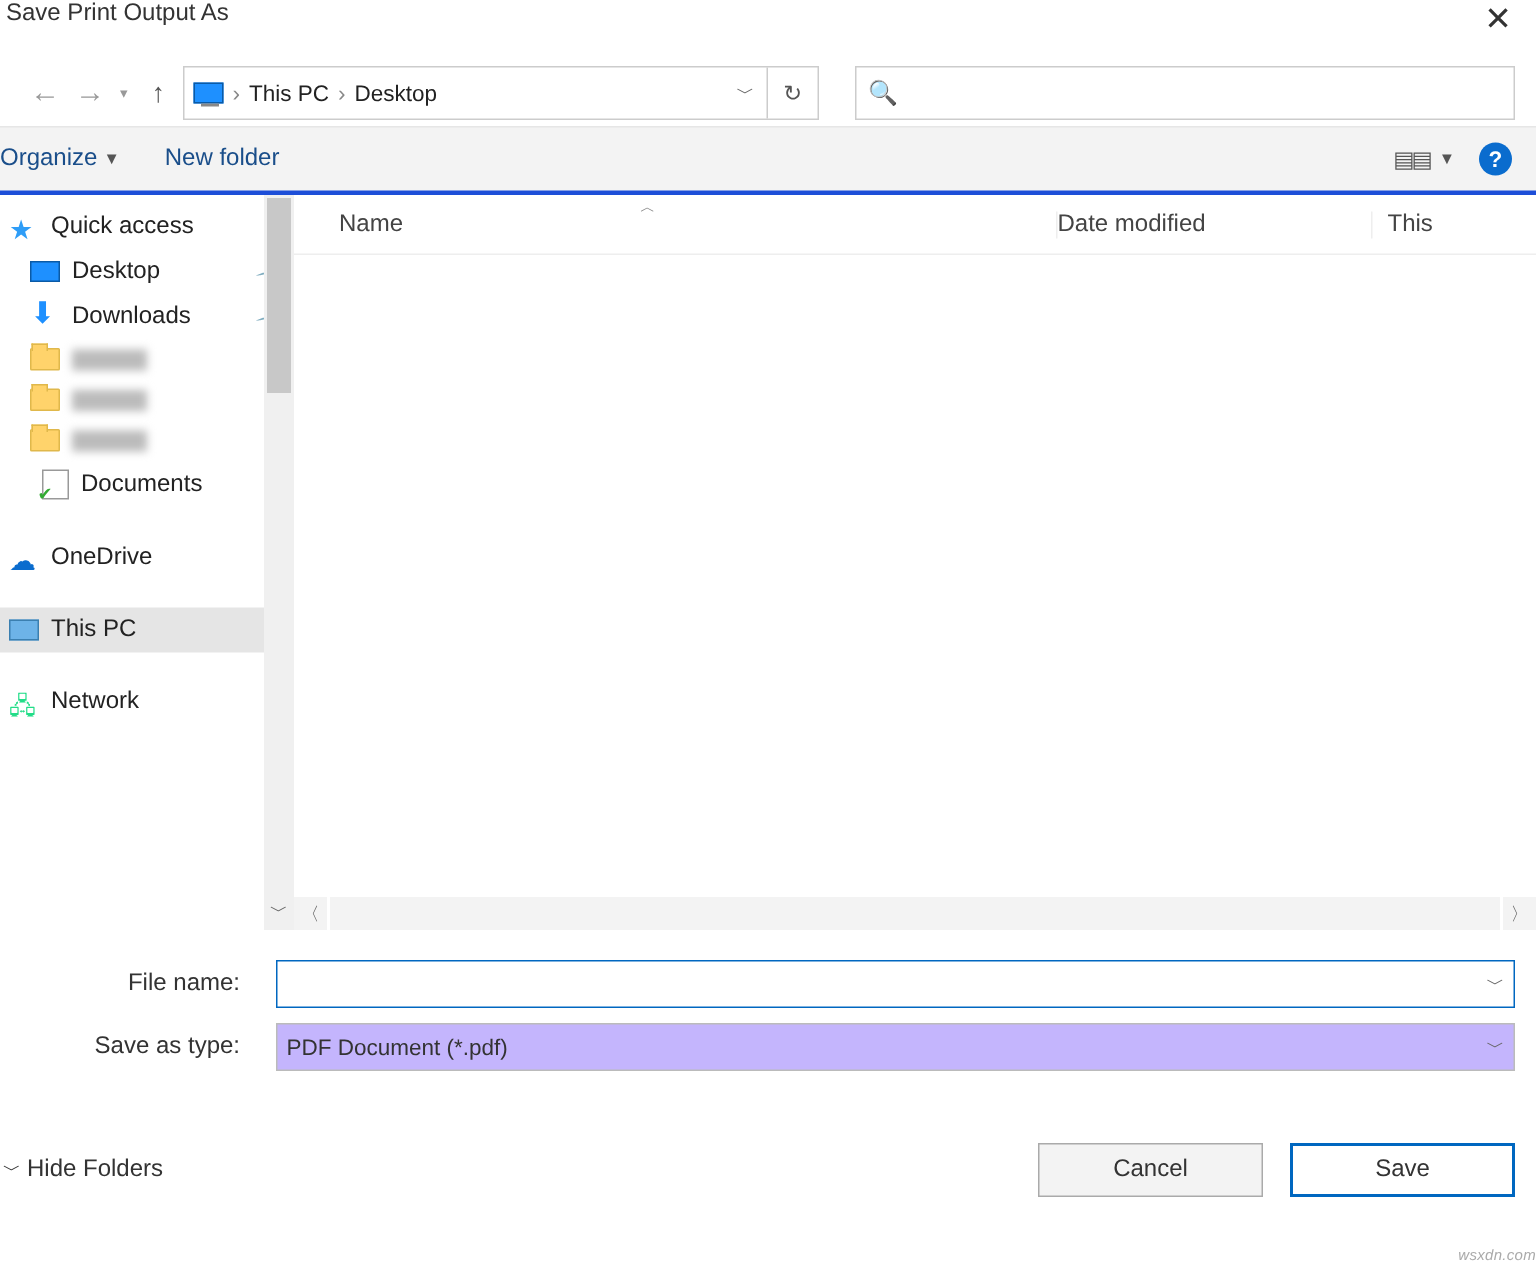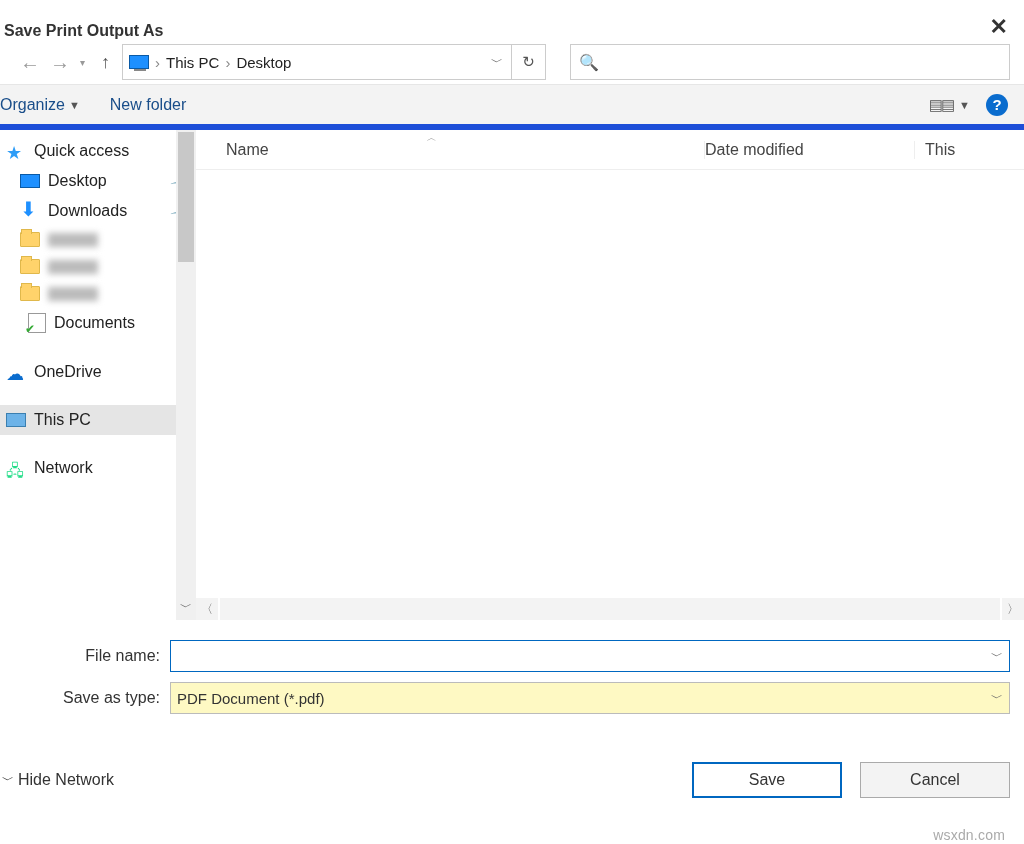--- a/index.html
+++ b/index.html
@@ -1,37 +1,37 @@
 <!DOCTYPE html>
 <html><head>
 <meta charset="utf-8">
 <style>
   * { box-sizing: border-box; font-family: "Segoe UI", Arial, sans-serif; }
   body { margin: 0; background: #fff; width: 1024px; height: 844px; overflow: hidden; font-size: 15px; color: #333; }
-  .titlebar { display: flex; align-items: flex-end; justify-content: space-between; height: 40px; padding: 0 6px 0 4px; font-weight: bold; }
+  .titlebar { display: flex; align-items: flex-start; justify-content: space-between; height: 40px; padding: 0 6px 0 4px; }
   .titlebar-title { font-size: 16px; color: #333; }
   .close-x { font-size: 22px; padding: 0 10px; cursor: default; }
   .navbar { display: flex; align-items: center; height: 44px; padding: 4px 10px 4px 20px; gap: 10px; }
   .nav-arrows { display: flex; align-items: center; gap: 10px; color: #999; }
   .nav-arrow { font-size: 20px; }
   .nav-dd { font-size: 10px; }
   .nav-up { color: #555; font-size: 18px; margin-left: 6px; margin-right: 2px; }
   .address { display: flex; align-items: center; border: 1px solid #ccc; height: 36px; flex: 1; max-width: 500px; }
   .address-inner { display: flex; align-items: center; flex: 1; padding: 0 6px; gap: 4px; }
   .pc-icon { width: 20px; height: 14px; background: #1e90ff; border: 1px solid #0a5aa6; position: relative; }
   .pc-icon::after { content:""; position:absolute; bottom:-3px; left:4px; width:12px; height:2px; background:#888; }
   .crumb { color: #222; }
   .crumb-sep { color: #888; padding: 0 2px; }
   .addr-dd { color: #666; padding: 0 8px; font-size: 12px; }
   .refresh { border-left: 1px solid #ccc; width: 34px; height: 100%; display:flex; align-items:center; justify-content:center; color:#555; }
   .search { display:flex; align-items:center; border:1px solid #ccc; height:36px; flex:1; margin-left:14px; margin-right:4px; padding:0 8px; color:#888; justify-content:space-between;}
   .search input { border:none; outline:none; width:100%; font-size:16px; color:#333; }
   .search input::placeholder { color:#888; }
   .magnifier { font-size:16px; color:#444; }
-  .toolbar { display:flex; align-items:center; justify-content:space-between; background:#f3f3f3; border-top:1px solid #e6e6e6; border-bottom:6px solid #1d4ed8; height:46px; padding:0 16px 0 0px; }
+  .toolbar { display:flex; align-items:center; justify-content:space-between; background:#f3f3f3; border-top:1px solid #e6e6e6; border-bottom:3px solid #1d4ed8; height:46px; padding:0 16px 0 0px; }
   .toolbar-left { display:flex; align-items:center; gap:30px; }
   .toolbar-btn { color:#1a4e8a; font-size:16px; display:flex; align-items:center; gap:4px; }
   .toolbar-right { display:flex; align-items:center; gap:16px; }
   .help-ico { width:22px; height:22px; border-radius:50%; background:#0a6cce; color:#fff; display:flex; align-items:center; justify-content:center; font-weight:bold; font-size:15px;}
   .body { display:flex; height: 490px; }
   .sidebar { width:196px; padding-top:6px; position:relative; }
   .sb-scroll { position:absolute; right:0; top:0; width:20px; height:100%; background:#f0f0f0; display:flex; flex-direction:column; align-items:center; }
   .sb-thumb { width:16px; background:#c8c8c8; margin-top:2px; flex: .28; }
   .sb-track { flex: .72; }
   .sb-down { font-size:12px; color:#666; padding:4px 0;}
@@ -56,32 +56,32 @@
   .columns { display:flex; border-bottom:1px solid #eee; align-items:center; height:40px; color:#444; font-size:16px; padding-left:30px; }
   .col-name { flex:1; position:relative;}
   .sort-ind { position:absolute; top:-10px; left:42%; font-size:10px; color:#888;}
   .col-date { width:210px; border-left:1px solid #eee; }
   .col-type { width:110px; border-left:1px solid #eee; padding-left:10px;}
   .noitems { text-align:center; color:#666; font-size:17px; margin-top:44px;}
   .hscroll { height:22px; display:flex; align-items:center; background:#fff;}
   .hscroll .h-arrow { width:22px; display:flex; align-items:center; justify-content:center; color:#666; background:#f3f3f3; height:100%; font-size:12px;}
   .hscroll .h-track { flex:1; height:100%; background:#f3f3f3; margin:0 2px; position:relative;}
   .bottom { padding: 20px 14px 10px 40px;}
-  .formrow { display:flex; align-items:center; margin-bottom:10px; }
+  .formrow { display:flex; align-items:center; margin-bottom:10px;gap:14px; }
   .formlabel { width:130px; text-align:right; padding-right:10px; color:#333; font-size:16px;}
   .forminput { flex:1; height:32px; border:1px solid #0067c0; display:flex; align-items:center; padding:0 6px; }
   .forminput input { border:none; outline:none; flex:1; font-size:15px; }
   .forminput .dd { color:#666; font-size:12px; padding-left:6px;}
-  .forminput.type { border:1px solid #bbb; background:#fef9c3;}
+  .forminput.type { border:1px solid #bbb; background:#c4b5fd;}
   .footer { display:flex; align-items:center; justify-content:space-between; padding: 28px 14px 0 2px;}
   .hide-folders { color:#333; font-size:16px; display:flex; align-items:center; gap:4px;}
   .btns { display:flex; gap:18px; }
   .btn { width:150px; height:36px; display:flex; align-items:center; justify-content:center; font-size:16px; border:1px solid #aaa; background:#f3f3f3; }
   .btn.primary { border:2px solid #0067c0; background:#fff;}
-  .watermark { position:absolute; right:19px; bottom:1px; font-size:14px; color:#aaa; letter-spacing:.2px;}
+  .watermark { position:absolute; right:0; bottom:1px; font-size:10px; color:#aaa; letter-spacing:.2px;font-style:italic;}
   .folder-blur-label { width:50px; height:14px; background:#bbb; }
 </style>
 </head>
 <body>
 
 <div class="titlebar">
   <span class="titlebar-title">Save Print Output As</span>
   <span class="close-x">✕</span>
 </div>
 
@@ -210,21 +210,21 @@
     <div class="forminput type">
       <span style="flex:1">PDF Document (*.pdf)</span>
       <span class="dd">﹀</span>
     </div>
   </div>
 </div>
 
 <div class="footer">
   <div class="hide-folders">
     <span style="font-size:12px;">﹀</span>
-    <span>Hide Network</span>
+    <span>Hide Folders</span>
   </div>
   <div class="btns">
+    <div class="btn">Cancel</div>
     <div class="btn primary">Save</div>
-    <div class="btn">Cancel</div>
   </div>
 </div>
 
 <div class="watermark">wsxdn.com</div>
 
 </body></html>

